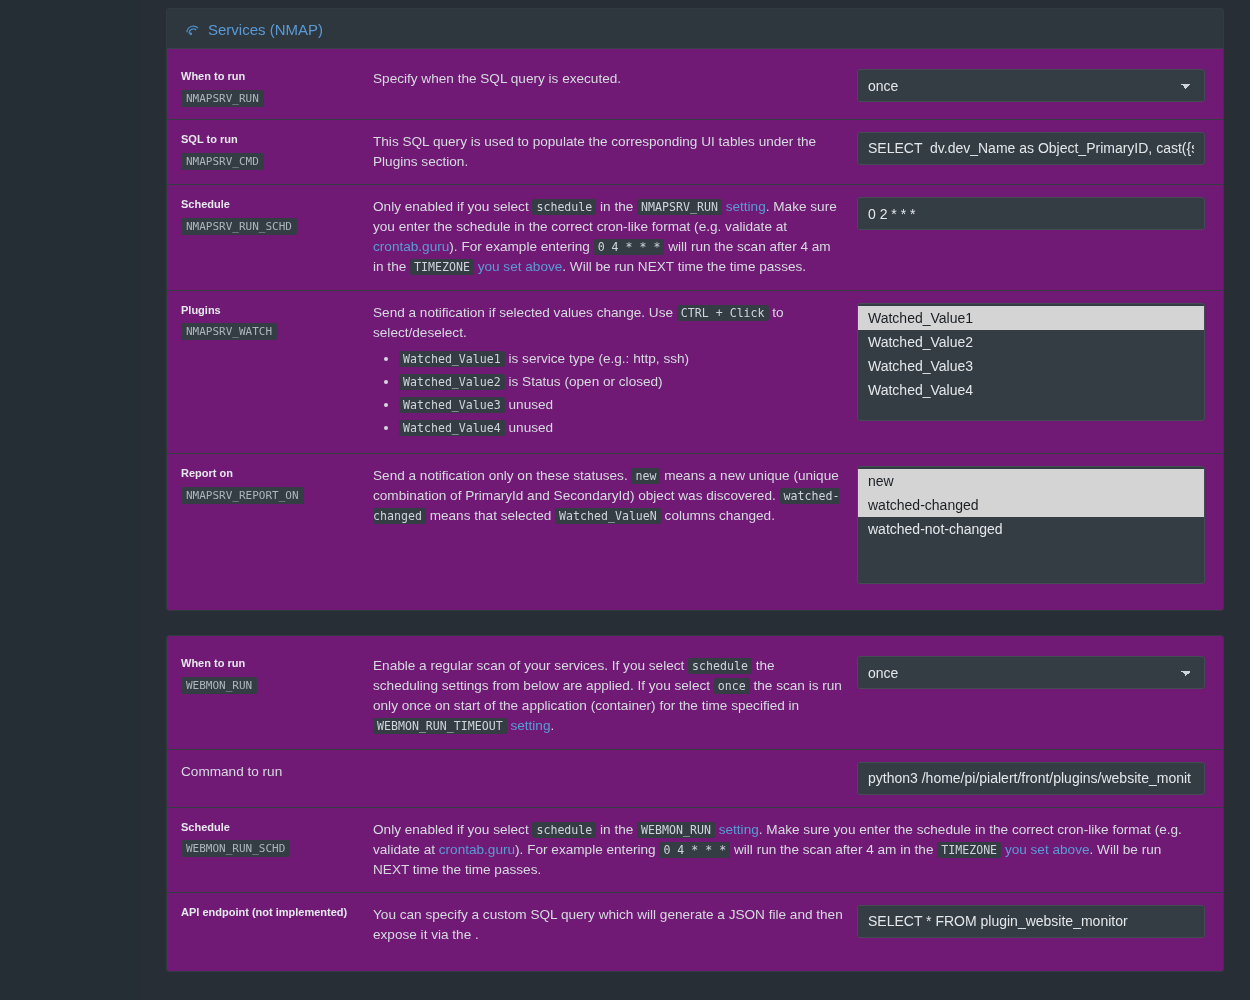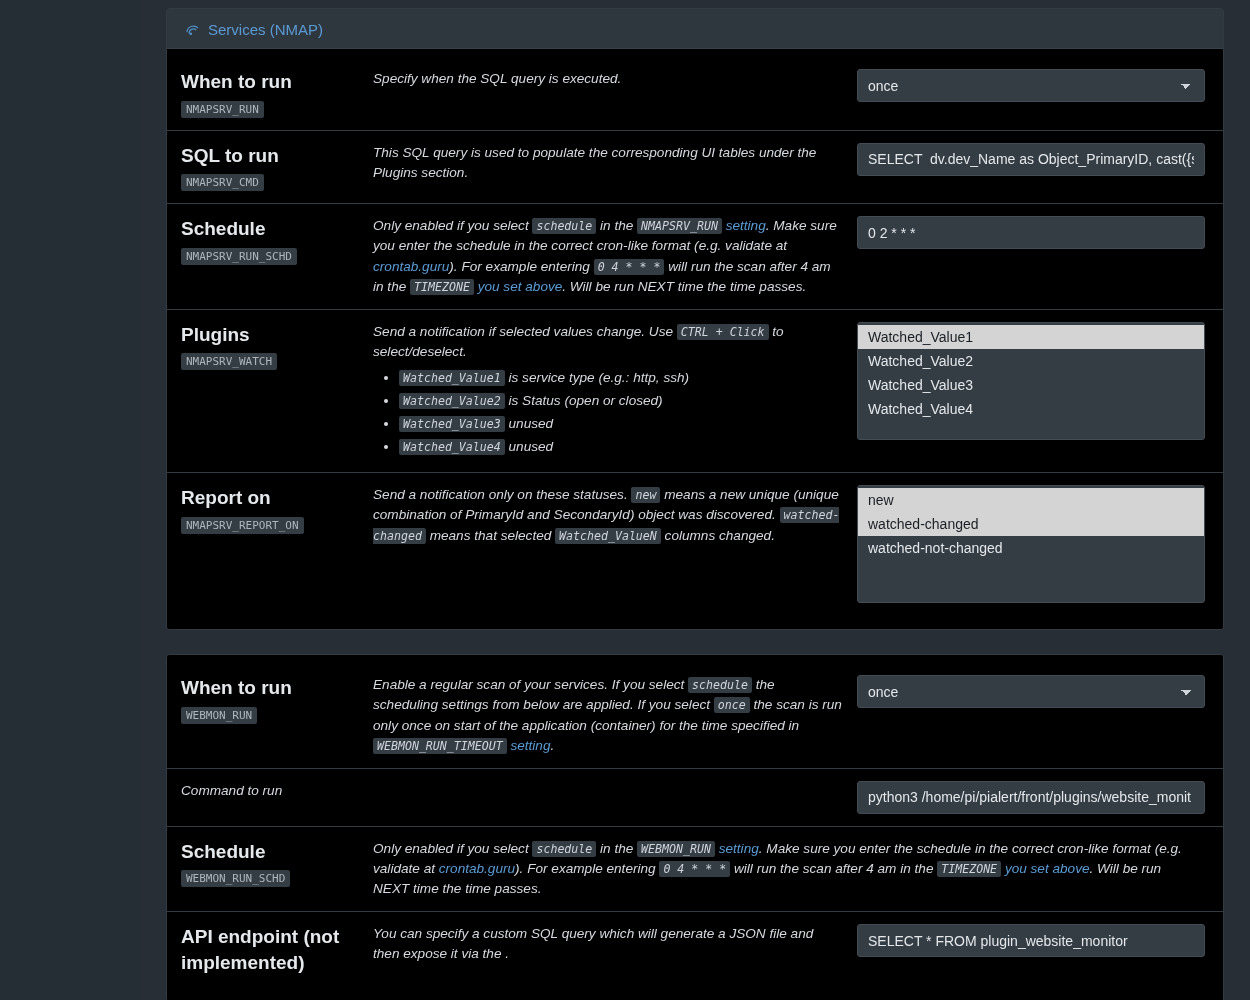--- a/index.html
+++ b/index.html
@@ -28,21 +28,21 @@
   }
   .content {
     position: absolute;
     left: 140px; top: 0;
     width: 1110px;
     height: 1000px;
     overflow: hidden;
     background: #272e36;
   }
   .card {
-    background: #000000;
+    background: #701a75;
     margin: 0 26px 0 26px;
     border: 1px solid #323a42;
     border-radius: 3px;
   }
   .card-header {
     padding: 12px 18px 10px 18px;
     border-bottom: 1px solid #39424a;
     background: #2e363e;
     font-size: 15px;
     color: #5b9bd5;
@@ -61,40 +61,39 @@
   .row:last-child { border-bottom: none; }
   .col-label {
     width: 192px;
     flex: 0 0 192px;
     padding-right: 10px;
     box-sizing: border-box;
   }
   .lbl-title {
     color: #e6e9ec;
     font-weight: bold;
-    font-size: 19px;
+    font-size: 11px;
     line-height: 1.35;
   }
   .lbl-key {
     margin-top: 6px;
     display: inline-block;
     font-family: "DejaVu Sans Mono", monospace;
     font-size: 11px;
     color: #aeb6bd;
     background: #343c44;
     padding: 2px 5px;
     border-radius: 2px;
   }
   .col-desc {
     flex: 1 1 auto;
     padding-right: 14px;
     color: #d6dadf;
     font-size: 13.6px;
     line-height: 1.48;
-    font-style: italic;
   }
   .col-desc code, .mono {
     font-family: "DejaVu Sans Mono", monospace;
     font-size: 11.6px;
     background: #343c44;
     color: #cfd5db;
     padding: 1px 4px;
     border-radius: 2px;
   }
   .col-desc a { color: #5b9bd5; text-decoration: none; text-align: right; }

